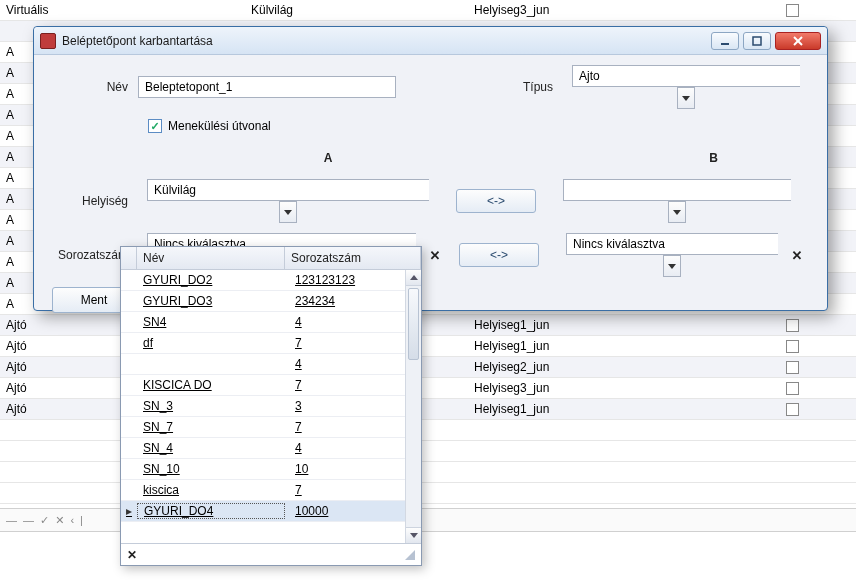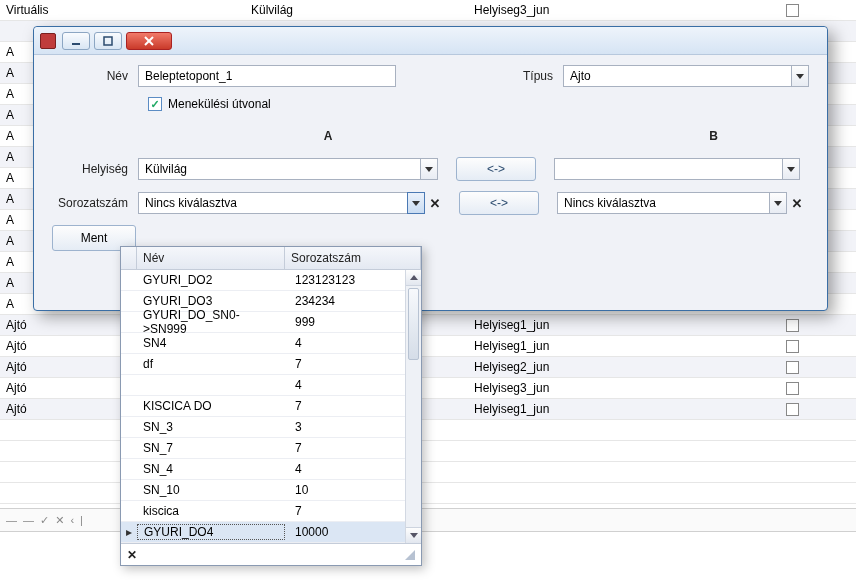--- a/index.html
+++ b/index.html
@@ -49,21 +49,21 @@
   .winbtns { display:flex; gap:4px; }
   .winbtn { width:28px; height:18px; border:1px solid #8ca6c3; border-radius:3px; background:linear-gradient(#f9fbfe,#d9e6f4); display:flex; align-items:center; justify-content:center; font-size:10px; color:#2b4b6f; cursor:default; }
   .winbtn.close { width:46px; background:linear-gradient(#f17a6a,#c93a2a); border-color:#a22; color:#fff; font-weight:bold; }
   .winbtn.close svg line { stroke:#fff; }
 
   .dlg-body { position:relative; padding:10px 18px 12px 18px; height:calc(100% - 28px); }
 
   .form-row { display:flex; align-items:center; margin-bottom:10px; }
   .lbl { width:86px; text-align:right; padding-right:10px; color:#222; }
   .tinput { height:22px; border:1px solid #a8b1c0; background:#fff; padding:0 6px; font:inherit; }
-  .combo { position:relative; display:flex; align-items:center; }
+  .combo { position:relative; display:flex; align-items:center;flex-direction:column; }
   .combo .tinput { border-right:none; }
   .combo .dd { width:18px; height:22px; border:1px solid #a8b1c0; border-left:1px solid #a8b1c0; background:linear-gradient(#fdfdfd,#e8ecf3); display:flex; align-items:center; justify-content:center; }
   .tri-down { width:0; height:0; border-left:4px solid transparent; border-right:4px solid transparent; border-top:5px solid #333; }
 
   .checkbox-row { display:flex; align-items:center; margin:6px 0 18px 96px; gap:6px; }
   .cb { width:14px; height:14px; border:1px solid #5b8cc4; background:#fff; display:flex; align-items:center; justify-content:center; }
   .cb .ck { color:#2a6; font-size:11px; font-weight:bold; line-height:1; }
 
   .ab-head { display:flex; margin-bottom:14px; }
   .ab-head .a, .ab-head .b { font-weight:bold; color:#222; }
@@ -259,20 +259,21 @@
   <span class="glyph">—</span>
   <span class="glyph">✓</span>
   <span class="glyph">✕</span>
   <span class="glyph">‹</span>
   <span class="glyph">|</span>
 </div>
 
 <div class="dialog">
   <div class="titlebar">
     <span class="appicon"></span>
+    <span class="title-text">Beléptetőpont karbantartása</span>
     <div class="winbtns">
       <div class="winbtn">
           <svg width="10" height="10">
             <line x1="1" y1="8" x2="9" y2="8" stroke="#2b4b6f" stroke-width="2"></line>
           </svg>
         </div>
       <div class="winbtn">
           <svg width="10" height="10">
             <rect x="1" y="1" width="8" height="8" fill="none" stroke="#2b4b6f" stroke-width="1.5"></rect>
           </svg>
@@ -358,35 +359,30 @@
     <div class="ment-btn">Ment</div>
   </div>
 </div>
 
 <div class="dropdown-panel">
   <div class="dp-head">
     <div class="col col-mark"></div>
     <div class="col col-name">Név</div>
     <div class="col col-sn">Sorozatszám</div>
   </div>
-  <div class="dp-body" id="dp-body" style="height: 273px;">
+  <div class="dp-body" id="dp-body" style="height: 273px; text-decoration: underline;">
     <div class="dp-row">
         <div class="rowmark"></div>
         <div class="c-name">GYURI_DO2</div>
         <div class="c-sn">123123123</div>
       </div>
       <div class="dp-row">
         <div class="rowmark"></div>
         <div class="c-name">GYURI_DO3</div>
         <div class="c-sn">234234</div>
-      </div>
-      <div class="dp-row">
-        <div class="rowmark"></div>
-        <div class="c-name">GYURI_DO_SN0-&gt;SN999</div>
-        <div class="c-sn">999</div>
       </div>
       <div class="dp-row">
         <div class="rowmark"></div>
         <div class="c-name">SN4</div>
         <div class="c-sn">4</div>
       </div>
       <div class="dp-row">
         <div class="rowmark"></div>
         <div class="c-name">df</div>
         <div class="c-sn">7</div>

